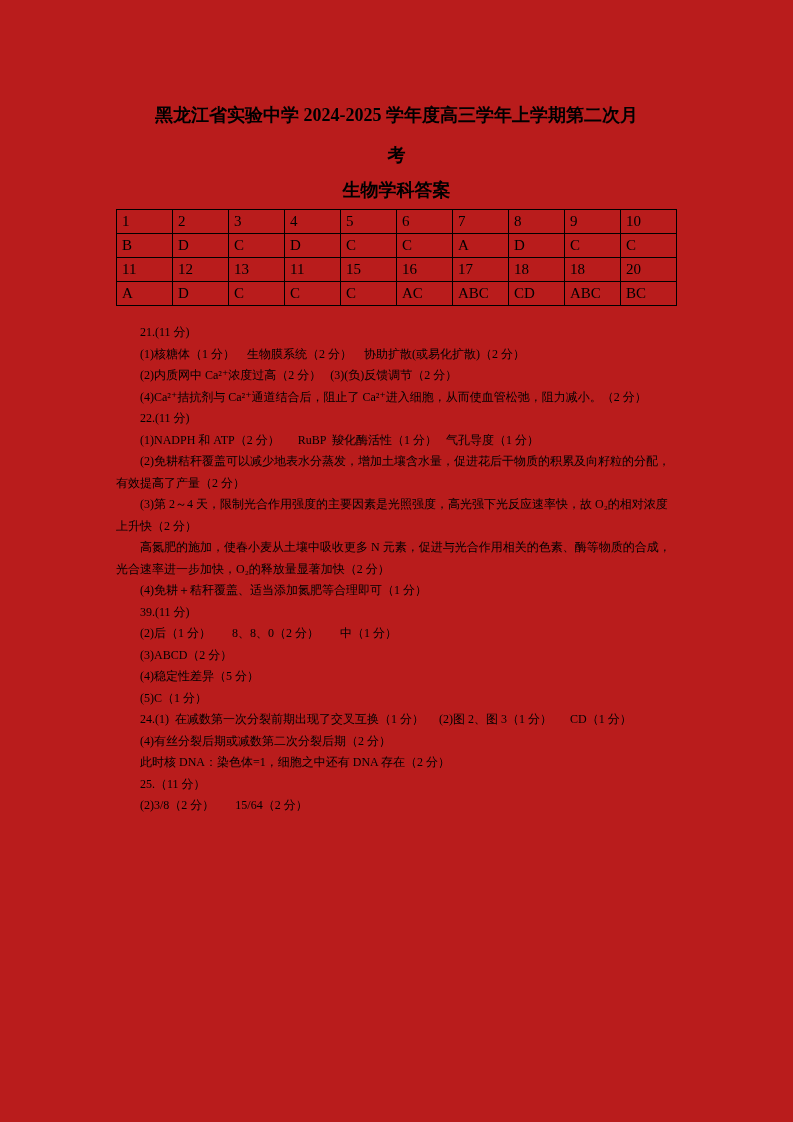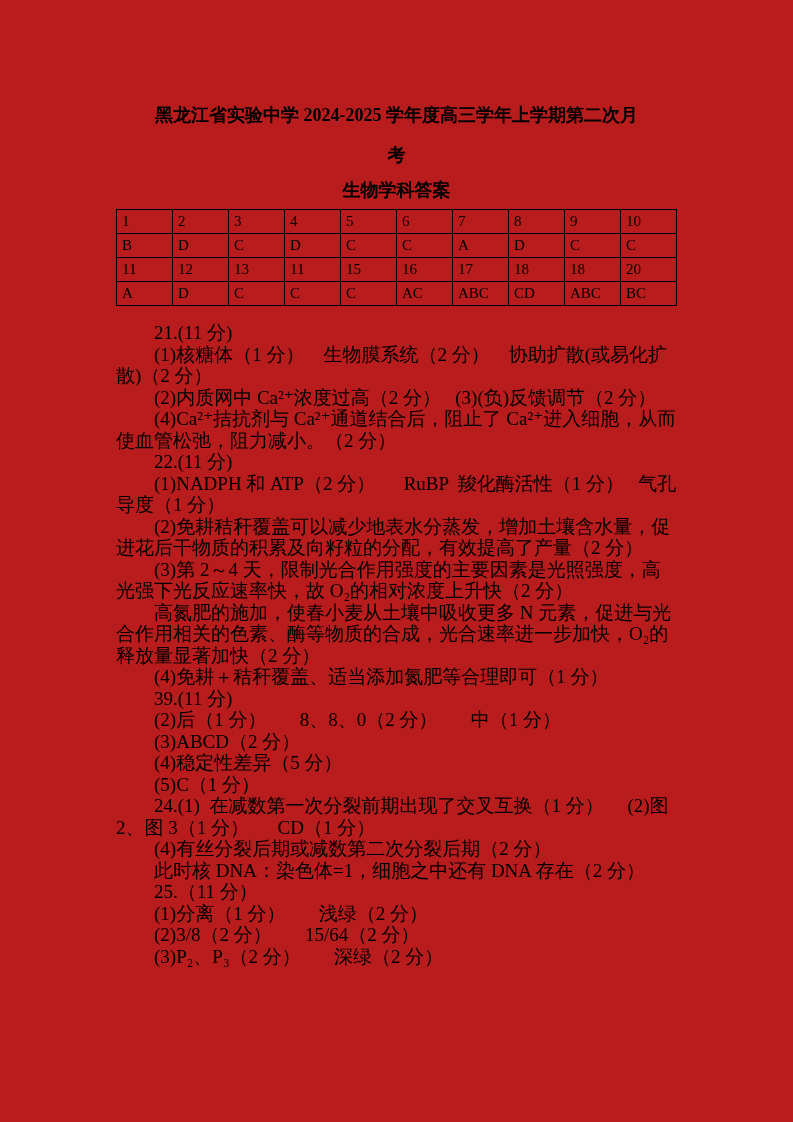--- a/index.html
+++ b/index.html
@@ -43,21 +43,21 @@
     padding: 1px 5px;
     text-align: left;
     vertical-align: middle;
     overflow: hidden;
     white-space: nowrap;
   }
   .answers-body {
     margin-top: 2px;
   }
   .para {
-    font-size: 19px;
+    font-size: 12px;
     line-height: 21.5px;
     text-indent: 2em;
     white-space: pre-wrap;
     word-break: break-word;
   }
 </style>
 </head>
 <body>
 
 <div class="page">
@@ -134,18 +134,16 @@
       <p class="para">(4)免耕＋秸秆覆盖、适当添加氮肥等合理即可（1 分）</p>
       <p class="para">39.(11 分)</p>
       <p class="para">(2)后（1 分）       8、8、0（2 分）       中（1 分）</p>
       <p class="para">(3)ABCD（2 分）</p>
       <p class="para">(4)稳定性差异（5 分）</p>
       <p class="para">(5)C（1 分）</p>
       <p class="para">24.(1)  在减数第一次分裂前期出现了交叉互换（1 分）     (2)图 2、图 3（1 分）      CD（1 分）</p>
       <p class="para">(4)有丝分裂后期或减数第二次分裂后期（2 分）</p>
       <p class="para">此时核 DNA：染色体=1，细胞之中还有 DNA 存在（2 分）</p>
       <p class="para">25.（11 分）</p>
-      <p class="para">(1)分离（1 分）       浅绿（2 分）</p>
       <p class="para">(2)3/8（2 分）       15/64（2 分）</p>
-      <p class="para">(3)P₂、P₃（2 分）       深绿（2 分）</p>
     </div>
 
 </div>
 
 </body></html>

